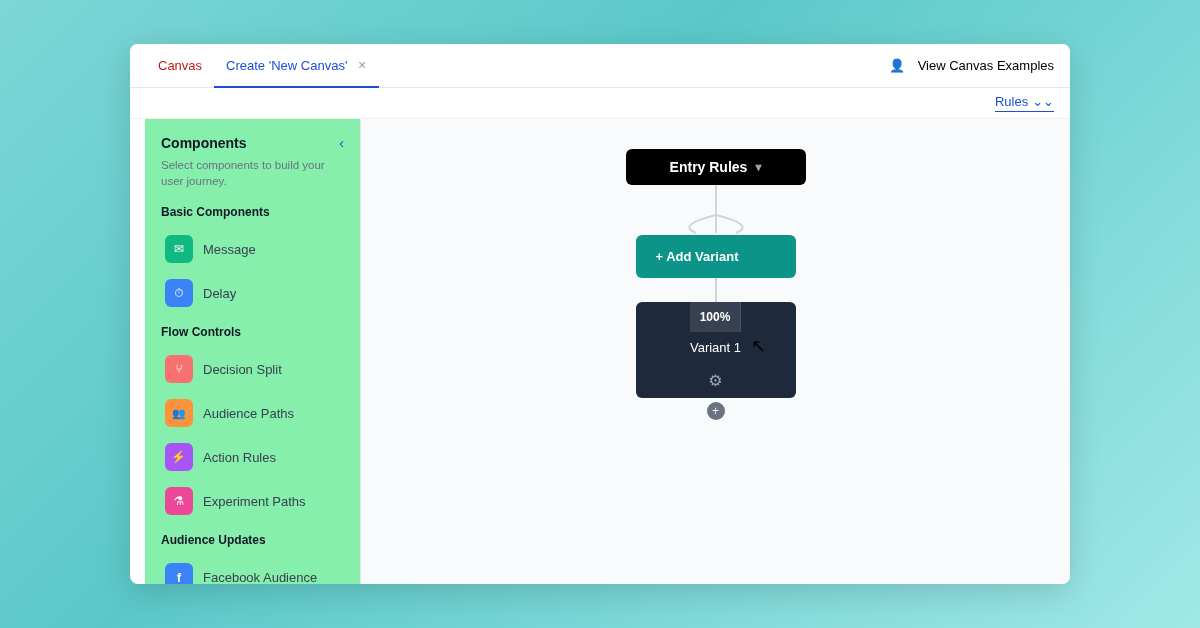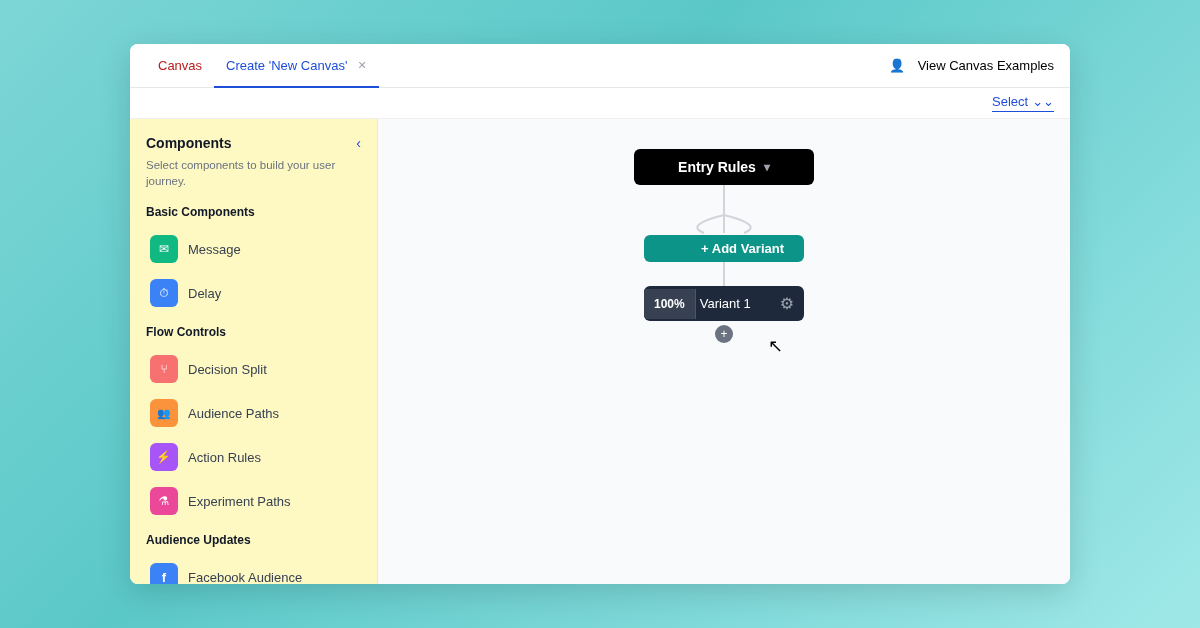--- a/index.html
+++ b/index.html
@@ -99,26 +99,27 @@
 
     
     .main-content {
       display: flex;
       flex: 1;
       overflow: hidden;
     }
 
     
     .sidebar {
-      width: 248px;
+      width: 216px;
       flex-shrink: 0;
       border-right: 1px solid #e5e7eb;
       padding: 16px;
       overflow-y: auto;
-      background: #fef9c3;
+      background: #86efac;
+      margin-left: 15px;
     }
 
     .sidebar-header {
       display: flex;
       align-items: center;
       justify-content: space-between;
       margin-bottom: 6px;
     }
 
     .sidebar-title {
@@ -225,41 +226,42 @@
     }
 
     .connector-line-short { height: 20px; }
 
     
     .add-variant-btn {
       background: #0d9488;
       color: #fff;
       border: none;
       border-radius: 6px;
-      padding: 6px 20px;
+      padding: 14px 20px;
       font-size: 13px;
       font-weight: 600;
       cursor: pointer;
       display: flex;
       align-items: center;
       gap: 6px;
       min-width: 160px;
-      justify-content: flex-end;
+      justify-content: flex-start;
     }
 
     
     .variant-node {
       background: #1e293b;
       color: #fff;
       border-radius: 6px;
       display: flex;
       align-items: center;
       min-width: 160px;
       overflow: hidden;
       position: relative;
+      flex-direction: column;
     }
 
     .variant-percent {
       background: #374151;
       padding: 8px 10px;
       font-size: 12px;
       font-weight: 700;
       color: #fff;
       border-right: 1px solid #4b5563;
     }
@@ -307,21 +309,21 @@
       </div>
     </div>
     <div class="tab-right">
       <span style="color:#374151;">👤</span>
       <span style="cursor:pointer; color:#000000;">View Canvas Examples</span>
     </div>
   </div>
 
   <div class="expand-row">
     <div class="expand-btn">
-      <span>Select</span>
+      <span>Rules</span>
       <span>⌄⌄</span>
     </div>
   </div>
 
   <div class="main-content">
 
     <div class="sidebar">
 
       <div class="sidebar-header">
         <span class="sidebar-title">Components</span>

